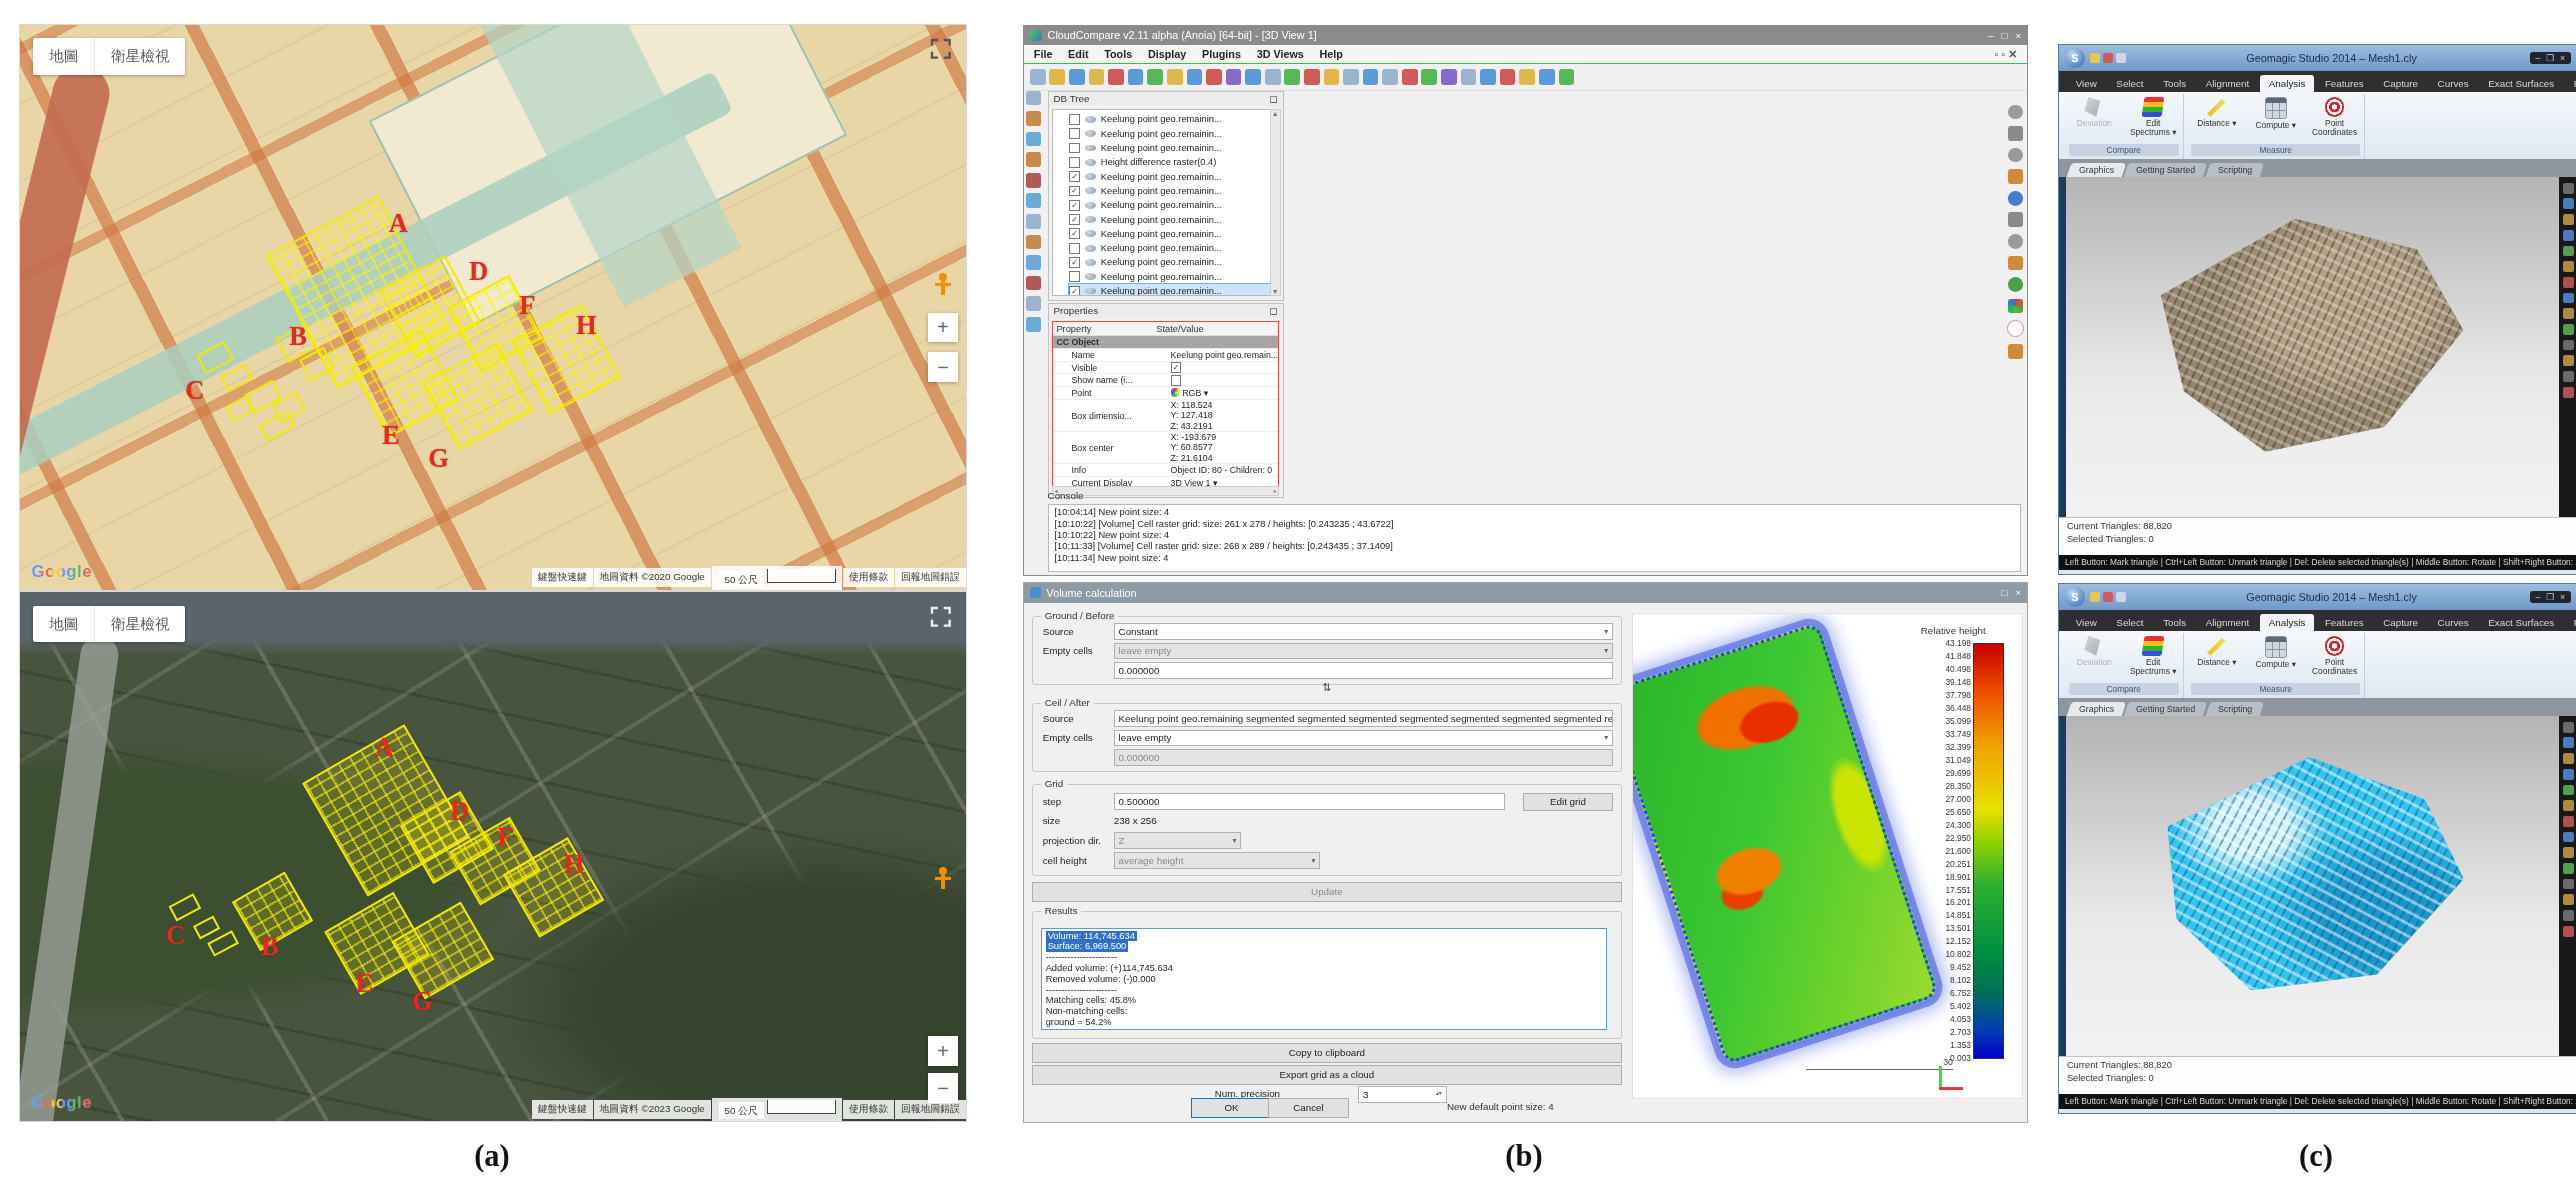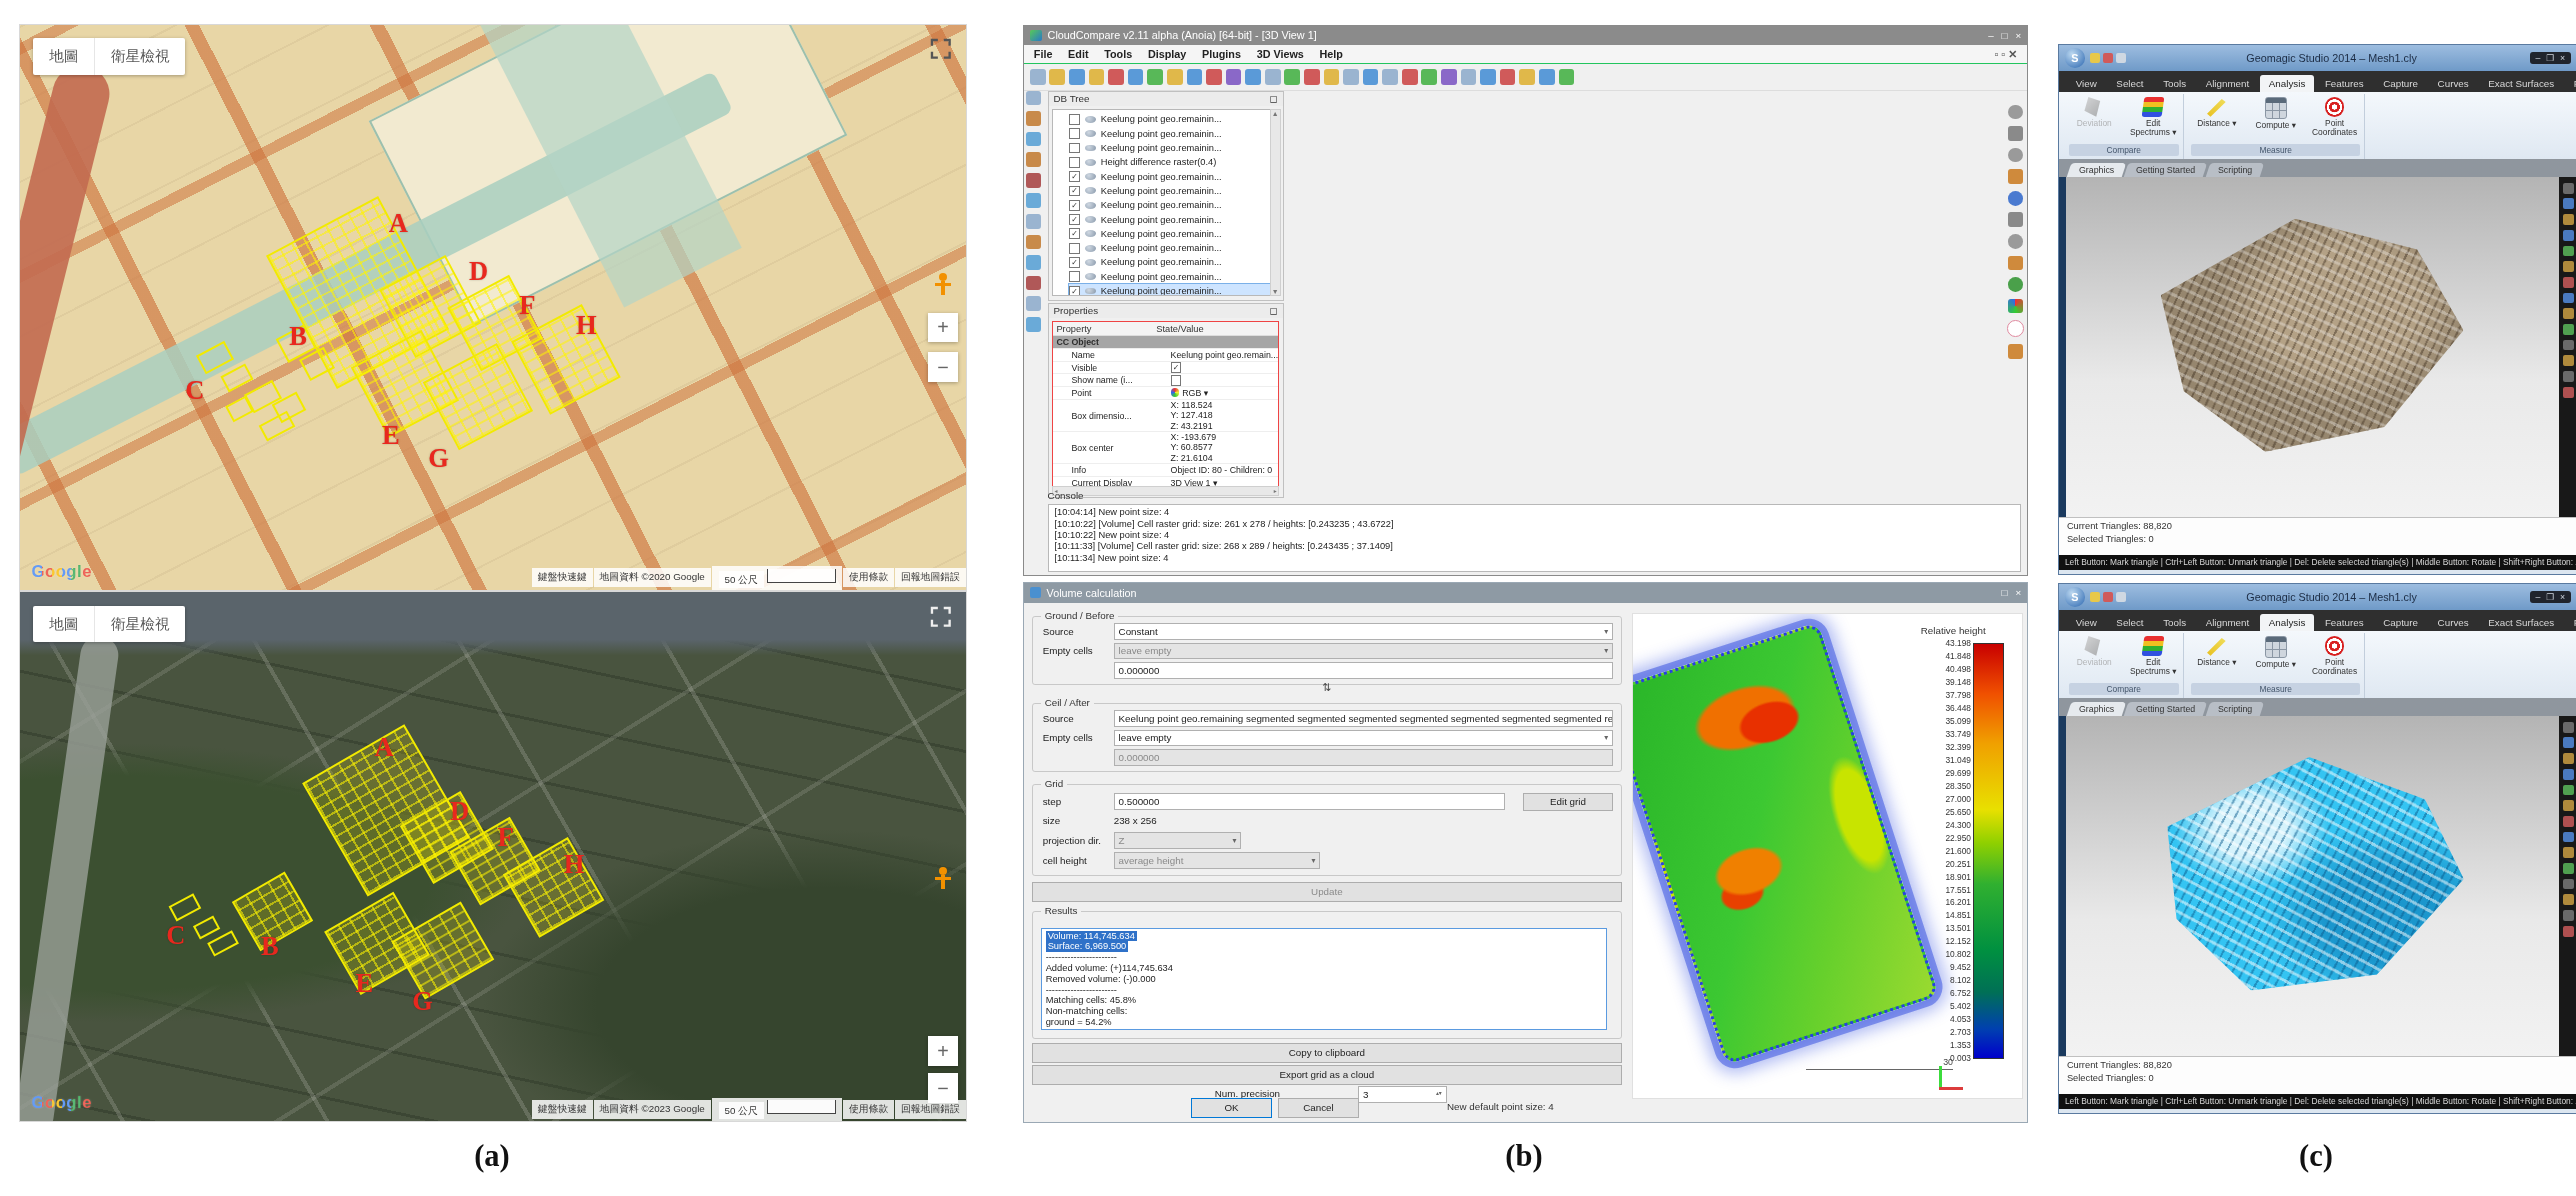--- a/index.html
+++ b/index.html
@@ -724,21 +724,21 @@
       </div>
     <div class="frow" style="left:12px;top:505px;width:413px;justify-content:center;">
         <span class="flbl" style="width:auto;">Num. precision</span>
       </div>
     <div class="spin" style="position:absolute;left:334px;top:503px;">
         <span>3</span>
       </div>
     <div class="btn primary" style="position:absolute;left:167px;top:515px;width:79px;">
         <span>OK</span>
       </div>
-    <div class="btn" style="position:absolute;left:254px;top:515px;width:79px;">
+    <div class="btn" style="position:absolute;left:244px;top:515px;width:79px;">
         <span>Cancel</span>
       </div>
     <div class="hm-status">New default point size: 4</div>
 
     <div class="hm-area">
       <div class="hm-blob"></div>
       <div class="cbar-title">Relative height</div>
       <div class="cbar"></div>
       <div class="cbar-ticks">
           <span>43.198</span>

